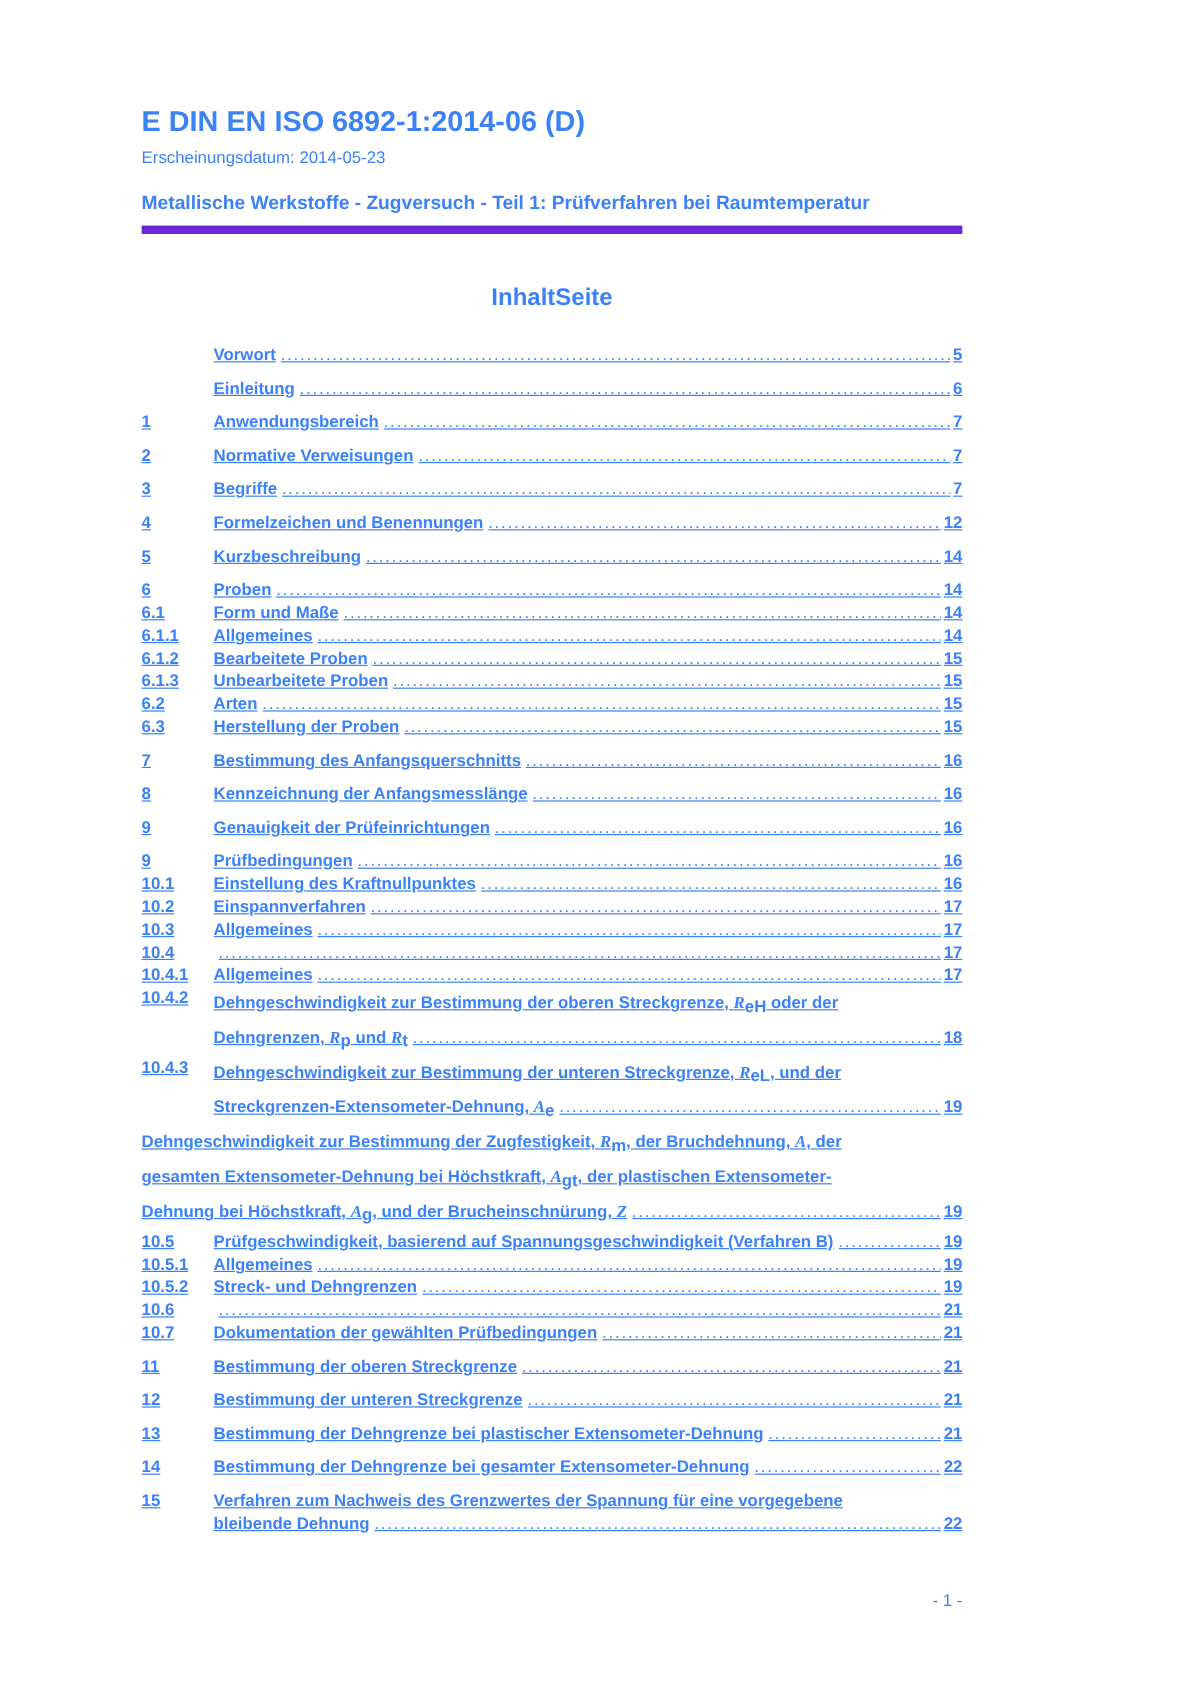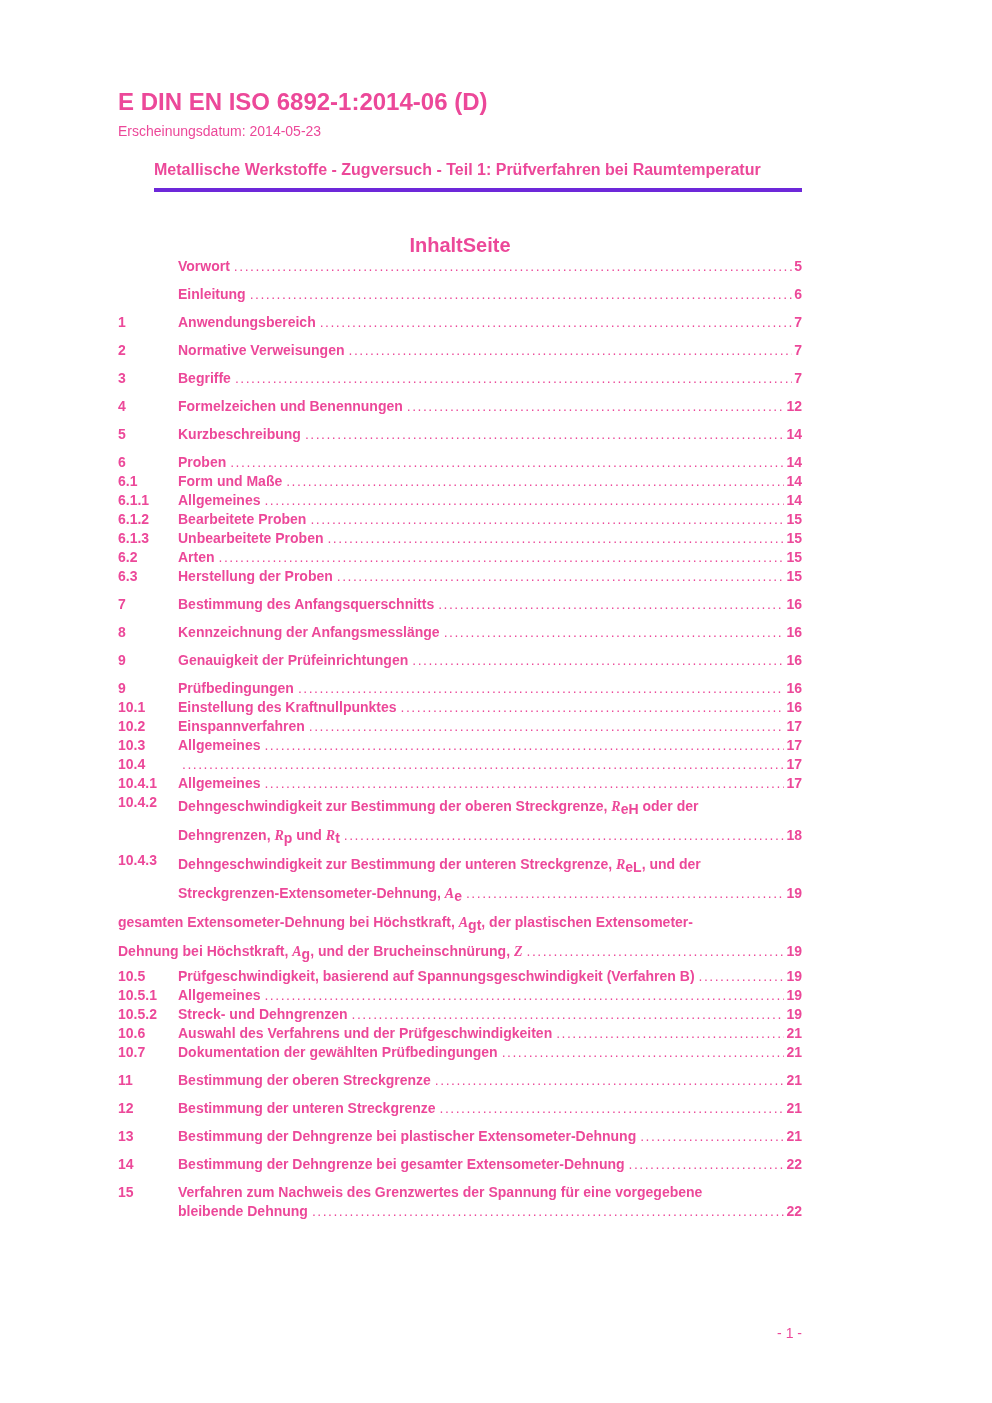--- a/index.html
+++ b/index.html
@@ -1,44 +1,43 @@
 <!DOCTYPE html>
 <html><head>
 <meta charset="utf-8">
 <style>
   html, body { margin: 0; padding: 0; background: #ffffff; }
   .page {
     width: 864px; height: 1403px;
     position: relative;
     background: #ffffff;
-    color: #ec4899;
+    color: #3b82f6;
     font-family: "Liberation Sans", sans-serif;
     overflow: hidden;
   }
   .content { padding: 88px 62px 0 118px; }
 
   h1.doc-title { margin: 0; font-size: 24px; line-height: 28px; font-weight: 700; }
   .date-line { margin-top: 6px; font-size: 14px; line-height: 18px; }
 
   .subtitle {
     margin-top: 18px;
     font-size: 16px; line-height: 23px; font-weight: 700;
     padding-bottom: 7px;
-    border-bottom: 4px solid #6d28d9;
-    margin-left: 36px;
+    border-bottom: 7px solid #6d28d9;
   }
 
   .toc-header {
     display: flex; justify-content: center; align-items: baseline;
     margin-top: 42px;
   }
   .toc-heading { font-size: 20px; font-weight: 700; }
   .page-label { font-size: 20px; font-weight: 700; }
 
-  .toc { font-size: 14px; font-weight: 700; }
+  .toc { margin-top: 26px; font-size: 14px; font-weight: 700; text-decoration: underline; }
 
   .toc-entry { display: flex; line-height: 19px; }
   .toc-entry.gap { margin-top: 9px; }
   .toc-entry.tall .toc-line { line-height: 26px; }
 
   .toc-num { width: 60px; flex-shrink: 0; }
   .toc-body { flex: 1; min-width: 0; }
 
   .toc-line.last { display: flex; align-items: baseline; }
   .toc-text { white-space: nowrap; }
@@ -328,20 +327,21 @@
             <div class="toc-line"><span class="toc-text">Dehngeschwindigkeit zur Bestimmung der unteren Streckgrenze, <span class="mvar">R</span><span class="msub">eL</span>, und der</span></div>
             <div class="toc-line last">
               <span class="toc-text">Streckgrenzen-Extensometer-Dehnung, <span class="mvar">A</span><span class="msub">e</span></span>
               <span class="leader"></span>
               <span class="toc-page">19</span>
             </div>
           </div>
         </div>
         <div class="toc-entry tall">
           <div class="toc-body">
+            <div class="toc-line"><span class="toc-text">Dehngeschwindigkeit zur Bestimmung der Zugfestigkeit, <span class="mvar">R</span><span class="msub">m</span>, der Bruchdehnung, <span class="mvar">A</span>, der</span></div>
             <div class="toc-line"><span class="toc-text">gesamten Extensometer-Dehnung bei Höchstkraft, <span class="mvar">A</span><span class="msub">gt</span>, der plastischen Extensometer-</span></div>
             <div class="toc-line last">
               <span class="toc-text">Dehnung bei Höchstkraft, <span class="mvar">A</span><span class="msub">g</span>, und der Brucheinschnürung, <span class="mvar">Z</span></span>
               <span class="leader"></span>
               <span class="toc-page">19</span>
             </div>
           </div>
         </div>
         <div class="toc-entry">
           <span class="toc-num">10.5</span>
@@ -370,21 +370,20 @@
               <span class="toc-text">Streck- und Dehngrenzen</span>
               <span class="leader"></span>
               <span class="toc-page">19</span>
             </div>
           </div>
         </div>
         <div class="toc-entry">
           <span class="toc-num">10.6</span>
           <div class="toc-body">
             <div class="toc-line last">
-              <span class="toc-text">Auswahl des Verfahrens und der Prüfgeschwindigkeiten</span>
               <span class="leader"></span>
               <span class="toc-page">21</span>
             </div>
           </div>
         </div>
         <div class="toc-entry">
           <span class="toc-num">10.7</span>
           <div class="toc-body">
             <div class="toc-line last">
               <span class="toc-text">Dokumentation der gewählten Prüfbedingungen</span>

